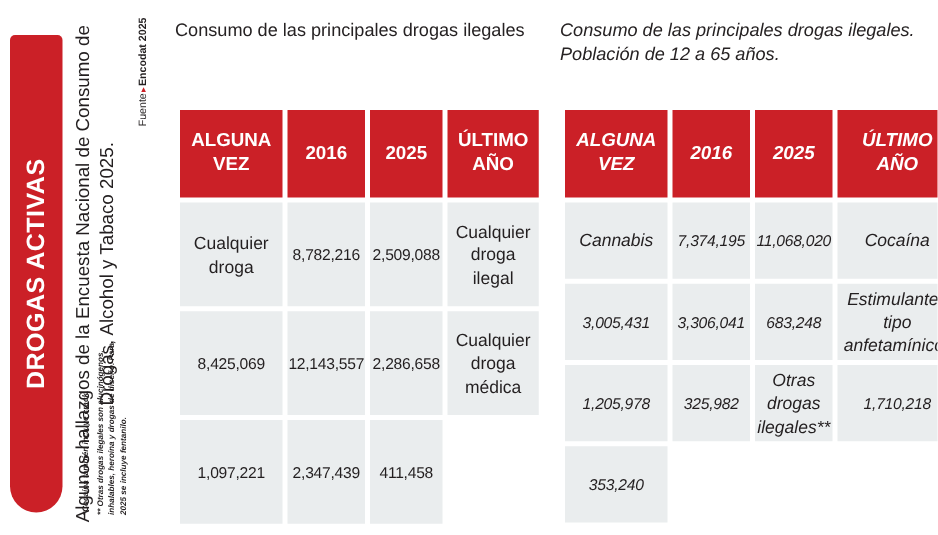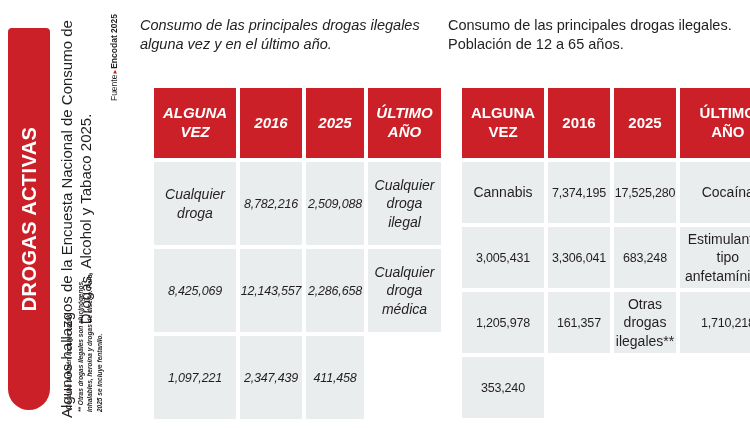--- a/index.html
+++ b/index.html
@@ -34,26 +34,26 @@
   .footnotes .fn2 { margin-top: 2px; }
   .source {
     position: absolute; right: 0; bottom: 1px;
     font-size: 8.5px; color: #231f20; white-space: nowrap;
   }
   .source .arrow { color: #cb2027; font-size: 7.5px; padding: 0 1px; }
   .source .bold { font-weight: bold; }
 
   
   .table-section { position: absolute; top: 16px; }
-  #t-left  { left: 140px; width: 287px; font-style: italic; }
-  #t-right { left: 448px; width: 290px; }
+  #t-left  { left: 140px; width: 287px; }
+  #t-right { left: 448px; width: 290px; font-style: italic; }
 
   .table-title { font-size: 14.5px; line-height: 1.28; color: #262223; }
 
-  .grid { position: absolute; top: 72px; left: 14px; display: grid; gap: 4px; }
+  .grid { position: absolute; top: 72px; left: 4px; display: grid; gap: 4px; }
   #t-left  .grid { grid-template-columns: 82px 62px 58px 1fr; grid-template-rows: 70px 83px 83px 83px; width: 287px; }
   #t-right .grid { grid-template-columns: 82px 62px 62px 1fr; grid-template-rows: 70px 61px 61px 61px 61px; width: 290px; }
 
   .th {
     background: #cb2027; color: #fff; font-weight: bold; font-size: 15px;
     line-height: 1.25; display: flex; align-items: center; justify-content: center;
     text-align: center; padding: 0 3px;
   }
   .cell {
     background: #eaedee; display: flex; align-items: center; justify-content: center;
@@ -80,21 +80,20 @@
       <div class="fn2">** Otras drogas ilegales son alucinógenos, inhalables, heroína y drogas de diseño. Para 2025 se incluye fentanilo.</div>
     </div>
     <div class="source">
       <span>Fuente</span><span class="arrow">▸</span><span class="bold">Encodat 2025</span>
     </div>
   </div>
 
   <section class="table-section" id="t-left">
     <div class="table-title">
       <div>Consumo de las principales drogas ilegales</div>
-      <div>alguna vez y en el último año.</div>
     </div>
     <div class="grid">
       <div class="th">ALGUNA VEZ</div>
       <div class="th">2016</div>
       <div class="th">2025</div>
       <div class="th">ÚLTIMO AÑO</div>
 
       <div class="cell label">Cualquier droga</div>
       <div class="cell num">8,782,216</div>
       <div class="cell num">2,509,088</div>
@@ -117,30 +116,30 @@
       <div>Población de 12 a 65 años.</div>
     </div>
     <div class="grid">
       <div class="th">ALGUNA VEZ</div>
       <div class="th">2016</div>
       <div class="th">2025</div>
       <div class="th">ÚLTIMO AÑO</div>
 
       <div class="cell label">Cannabis</div>
       <div class="cell num">7,374,195</div>
-      <div class="cell num">17,525,280</div>
+      <div class="cell num">11,068,020</div>
 
       <div class="cell label">Cocaína</div>
       <div class="cell num">3,005,431</div>
       <div class="cell num">3,306,041</div>
       <div class="cell num">683,248</div>
 
       <div class="cell label">Estimulantes tipo anfetamínico*</div>
       <div class="cell num">1,205,978</div>
-      <div class="cell num">161,357</div>
+      <div class="cell num">325,982</div>
 
       <div class="cell label">Otras drogas ilegales**</div>
       <div class="cell num">1,710,218</div>
       <div class="cell num">353,240</div>
     </div>
   </section>
 
 </div>
 
 </body></html>

